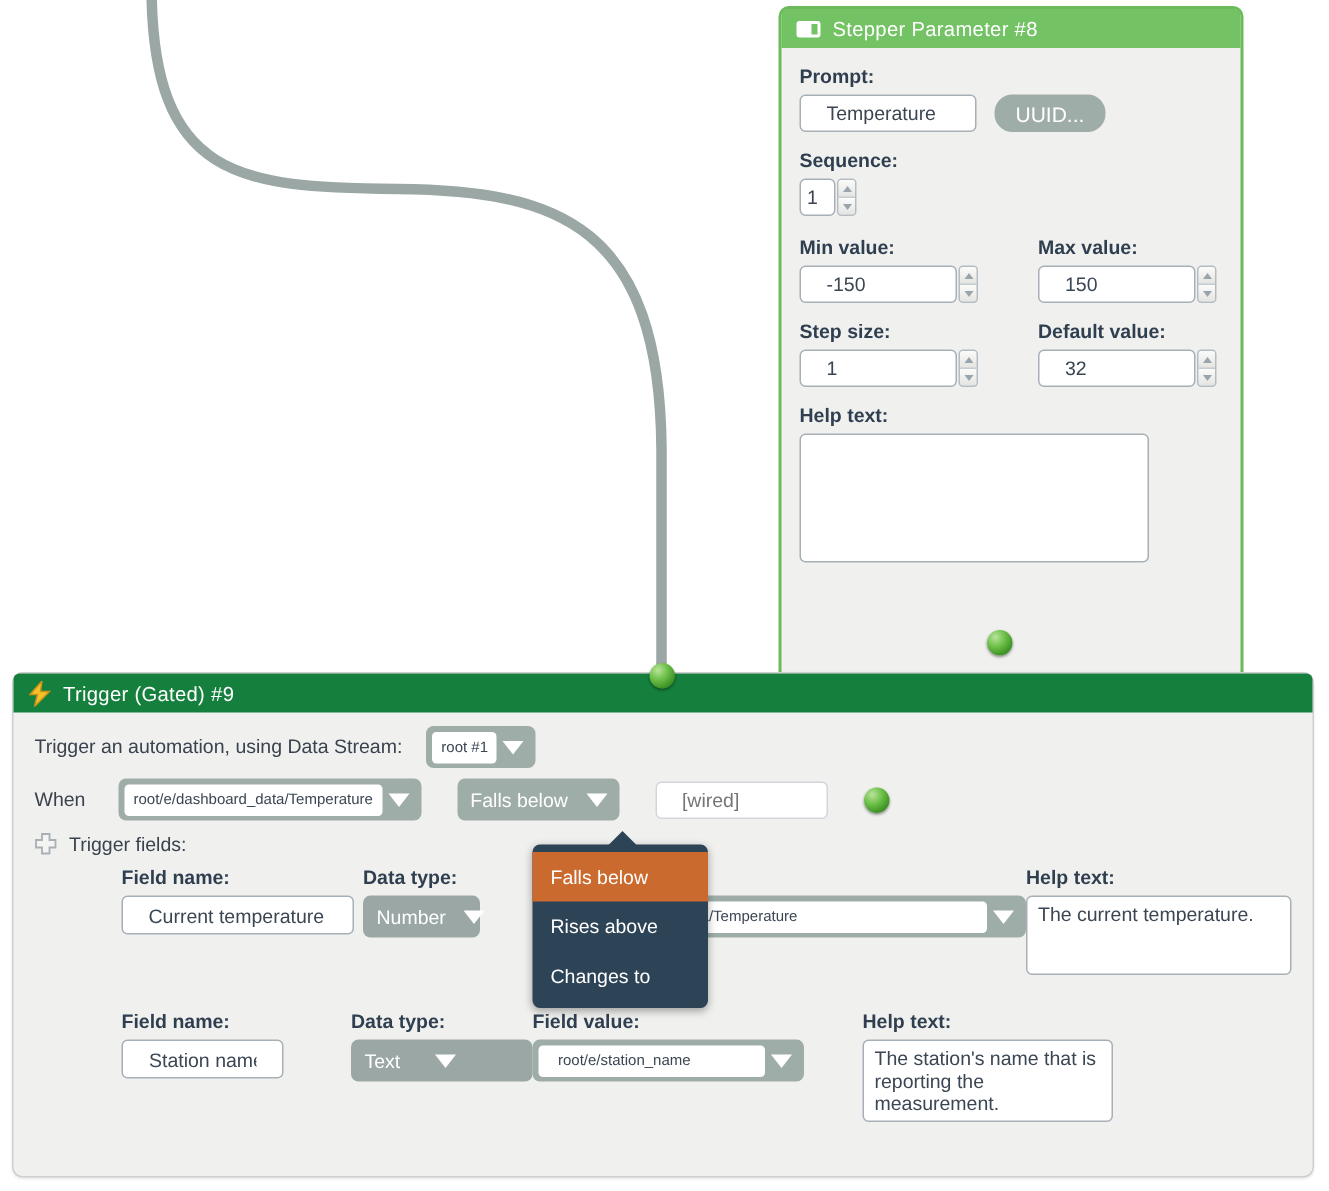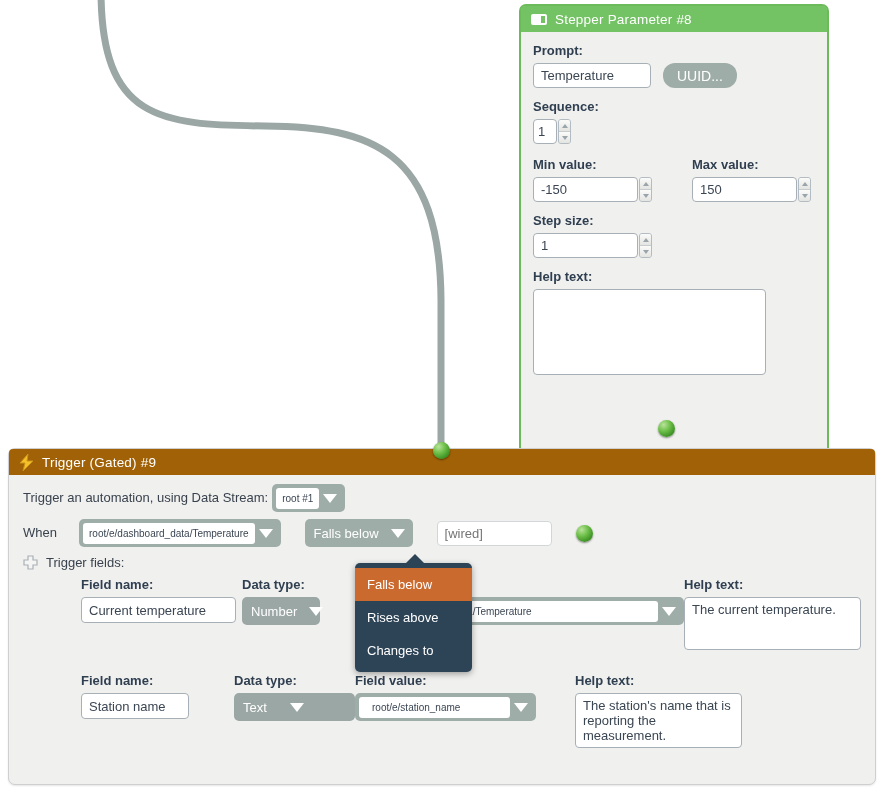--- a/index.html
+++ b/index.html
@@ -63,21 +63,21 @@
   .stepper-body { padding: 10px 12px 0 12px; }
 
   
   #trigger-panel {
     left: 8px; top: 448px;
     width: 868px; height: 337px;
     border: 1px solid #cfcfcf;
     background: #f0f0ef;
     box-shadow: 0 1px 2px rgba(0,0,0,.10);
   }
-  #trigger-panel .panel-header { background: #a16207; }
+  #trigger-panel .panel-header { background: #15803d; }
   .trigger-body { padding: 9px 14px 0 14px; }
 
   
   .lbl {
     color: #2f3f50;
     font-weight: bold;
     font-size: 13px;
     line-height: 17px;
     margin-bottom: 4px;
   }
@@ -86,21 +86,21 @@
     font-size: 13px;
     font-weight: normal;
   }
 
   
   .tin {
     border: 1px solid #a7b0b6;
     background: #ffffff;
     border-radius: 4px;
     height: 25px;
-    padding: 0 7px;
+    padding: 0 17px;
     font-size: 13px;
     color: #3b4653;
     font-family: "Liberation Sans", sans-serif;
     outline: none;
   }
   .tin.wired { color: #adb3b8; border-color: #d2d6d9; }
   textarea.tin {
     height: auto;
     padding: 4px 7px;
     line-height: 15px;
@@ -305,38 +305,52 @@
             <span class="spin-btns">
               <span>
                   <i class="arrow-up"></i>
                 </span>
               <span>
                   <i class="arrow-dn"></i>
                 </span>
             </span>
           </div>
         </div>
+        <div class="col">
+          <div class="lbl">Default value:</div>
+          <div class="spin-wrap">
+            <input class="tin" style="width: 105px;" value="32">
+            <span class="spin-btns">
+              <span>
+                  <i class="arrow-up"></i>
+                </span>
+              <span>
+                  <i class="arrow-dn"></i>
+                </span>
+            </span>
+          </div>
+        </div>
       </div>
 
       <div class="lbl">Help text:</div>
       <textarea class="tin" style="width: 233px; height: 86px;"></textarea>
     </div>
   </div>
 
   <div class="panel" id="trigger-panel">
     <div class="panel-header">
       <svg class="icon-bolt" viewBox="0 0 15 17">
         <polygon points="9,0 1,9 6,9 4,17 14,7 8,7" fill="#f6c028" stroke="#c9931a" stroke-width="1"></polygon>
       </svg>
       <span>Trigger (Gated) #9</span>
     </div>
 
     <div class="trigger-body">
 
-      <div class="row" style="gap:4px; margin-bottom:7px;">
+      <div class="row" style="gap:16px; margin-bottom:7px;">
         <span class="plain" style="line-height:28px;">Trigger an automation, using Data Stream:</span>
         <span class="combo">
           <span class="combo-val">root #1</span>
           <i class="caret"></i>
         </span>
       </div>
 
       <div class="row" style="gap:10px; margin-bottom:8px;">
         <span class="plain" style="line-height:28px; width:46px;">When</span>
         <span class="combo">

